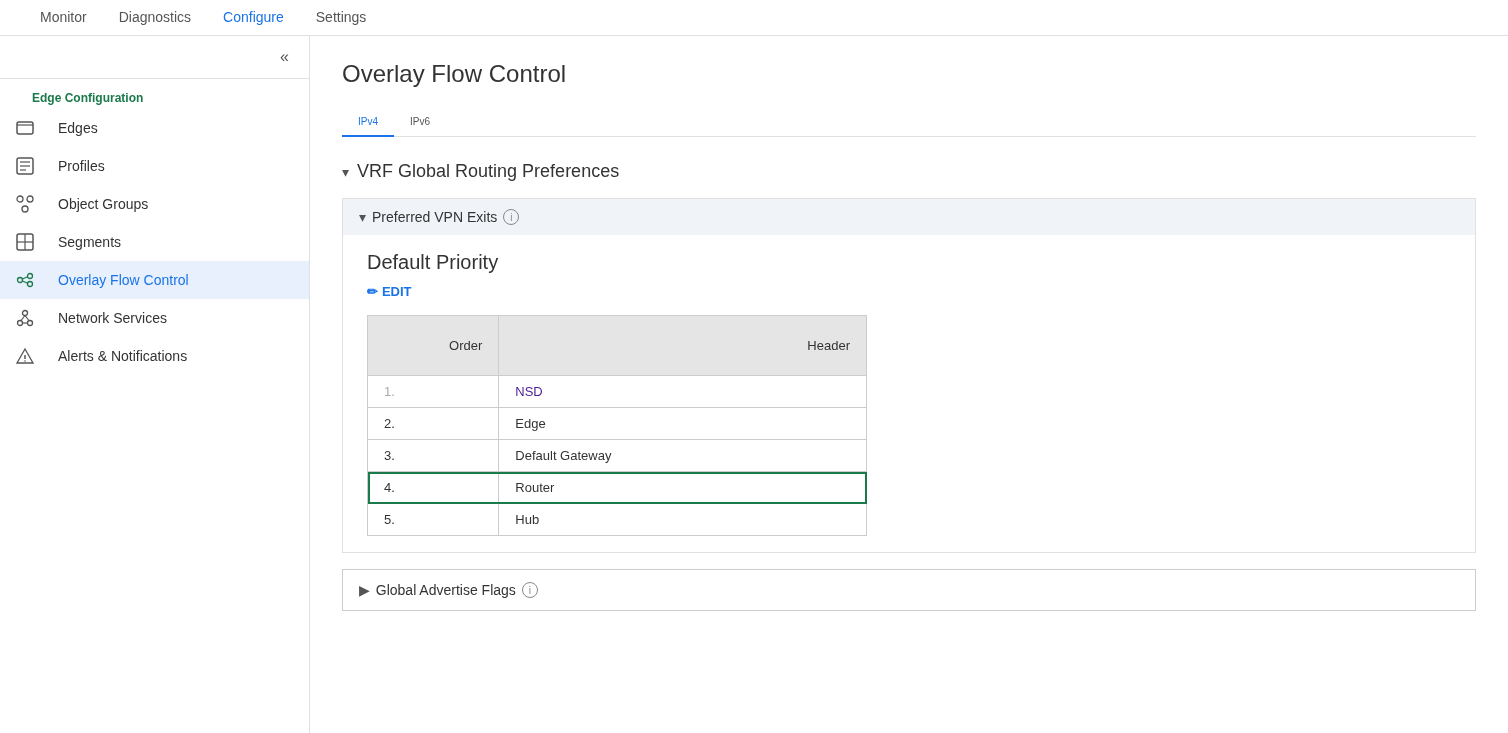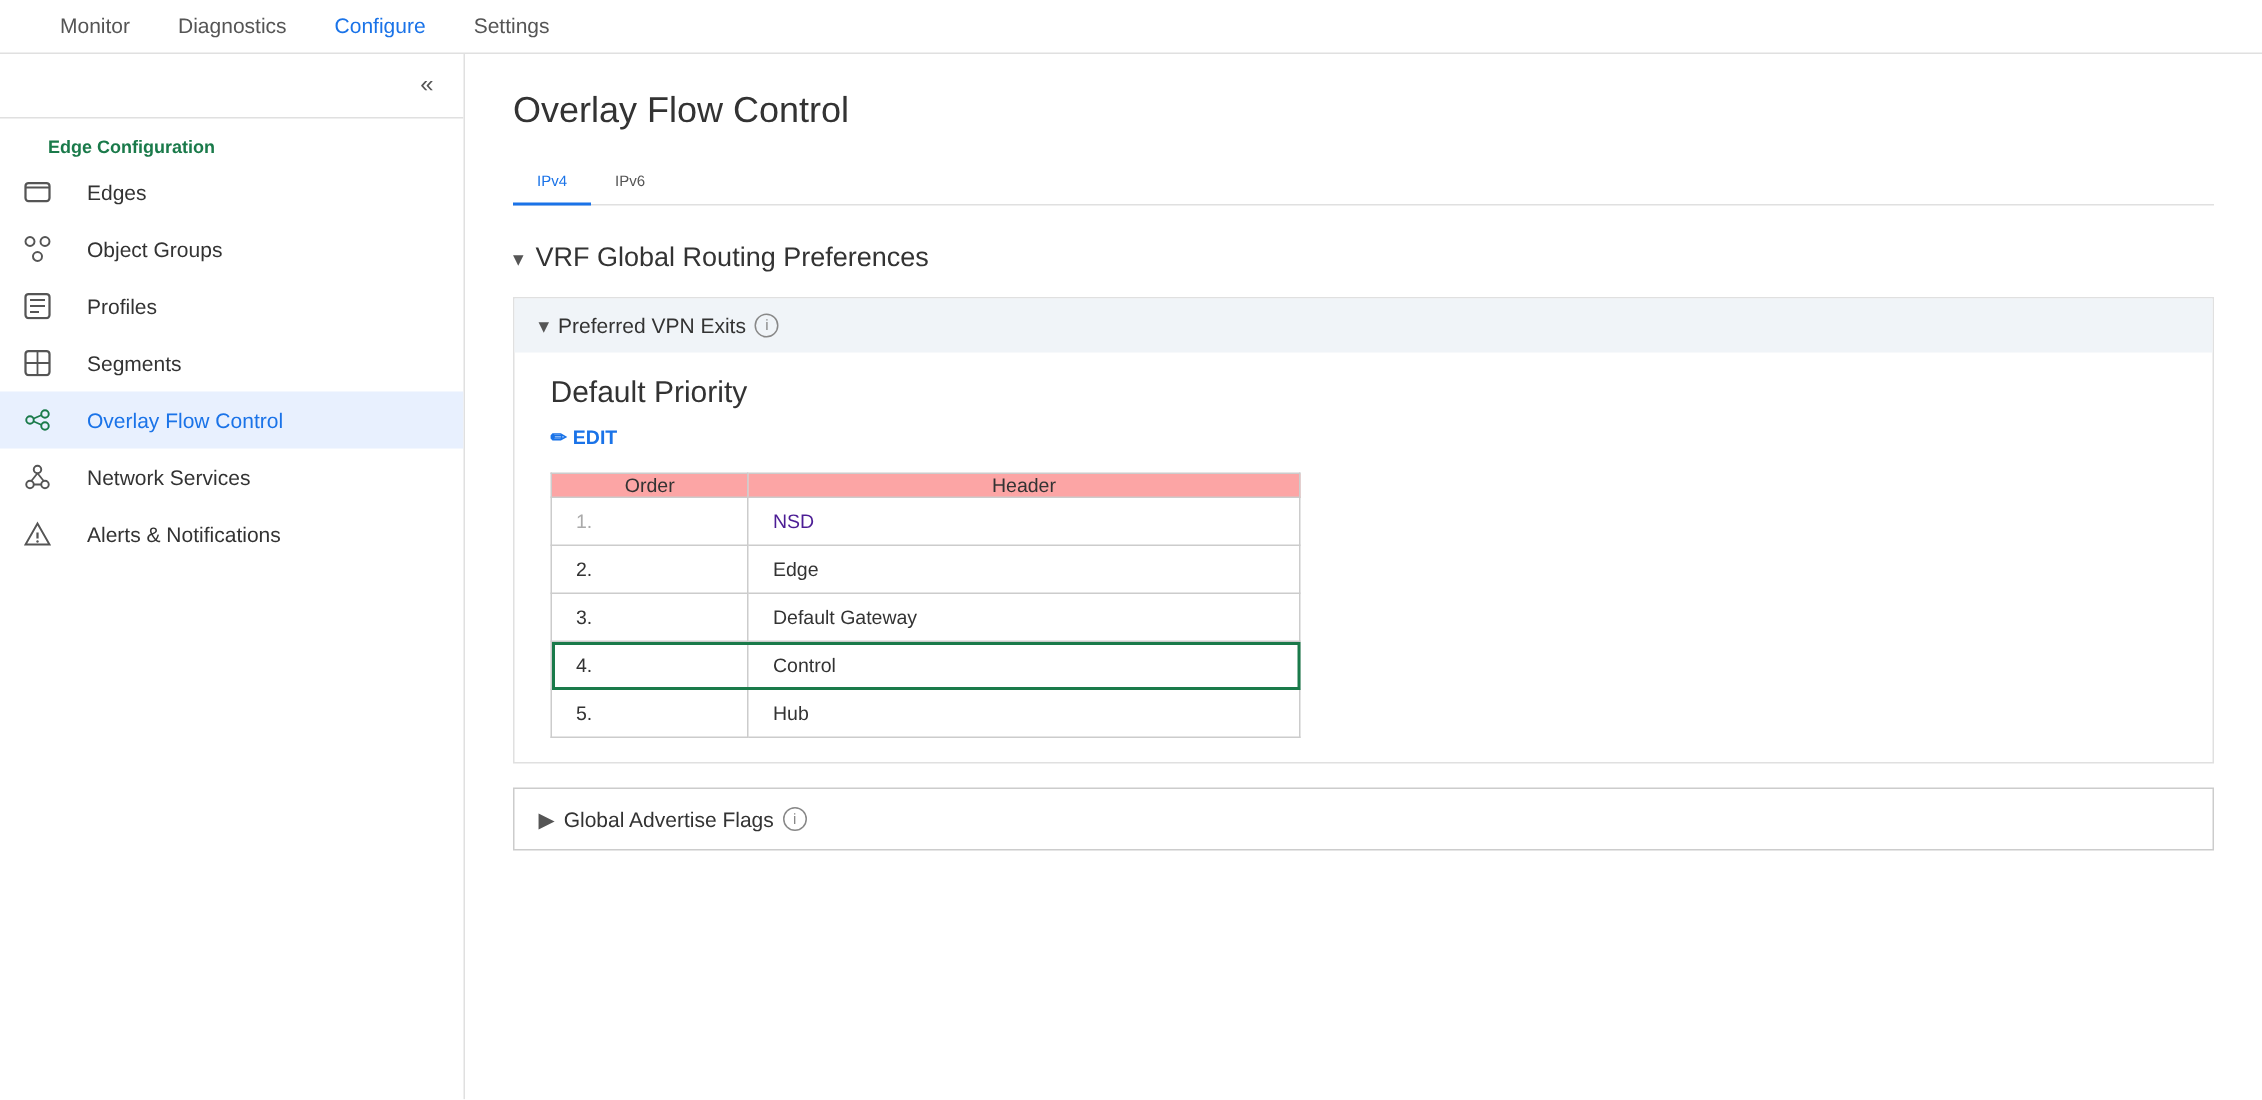--- a/index.html
+++ b/index.html
@@ -44,21 +44,21 @@
 
     .subsection-body { padding: 16px 24px; }
 
     .default-priority-label { font-size: 20px; font-weight: 500; color: #333; margin-bottom: 10px; }
 
     .edit-btn { display: flex; align-items: center; gap: 4px; background: none; border: none; color: #1a73e8; font-size: 13px; cursor: pointer; padding: 0; margin-bottom: 16px; font-weight: 600; }
     .edit-icon { font-size: 13px; }
 
     
     .priority-table { width: 500px; border: 1px solid #ccc; border-collapse: collapse; }
-    .priority-table th { background: #fca5a5; border: 1px solid #ccc; padding: 0 16px; text-align: center; font-size: 13px; font-weight: 500; color: #333; }
+    .priority-table th { background: #e5e5e5; border: 1px solid #ccc; padding: 22px 16px; text-align: right; font-size: 13px; font-weight: 500; color: #333; }
     .priority-table td { border: 1px solid #ccc; padding: 8px 16px; font-size: 13px; color: #333; }
     .priority-table tr:first-child td { color: #aaa; }
     .priority-table .row-highlighted { outline: 2px solid #1a7a4a; outline-offset: -2px; }
     .priority-table td.order-col { width: 100px; }
     .priority-table td.header-col { width: 280px; }
 
     
     .global-advertise { border: 1px solid #ccc; margin-top: 8px; }
     .global-advertise-header { padding: 12px 16px; display: flex; align-items: center; gap: 6px; font-size: 14px; font-weight: 500; color: #333; cursor: pointer; }
     .global-advertise-header .chevron-right { color: #555; }
@@ -91,38 +91,38 @@
           <rect x="1" y="3" width="16" height="12" rx="2" stroke="#555" stroke-width="1.5" fill="none"></rect>
           <line x1="1" y1="6" x2="17" y2="6" stroke="#555" stroke-width="1.2"></line>
         </svg>
       </span>
       <span class="item-label">Edges</span>
     </div>
 
     <div class="sidebar-item">
       <span class="item-icon">
         <svg width="18" height="18" viewBox="0 0 18 18" fill="none">
-          <circle cx="4" cy="4" r="3" stroke="#555" stroke-width="1.3" fill="none"></circle>
-          <circle cx="14" cy="4" r="3" stroke="#555" stroke-width="1.3" fill="none"></circle>
-          <circle cx="9" cy="14" r="3" stroke="#555" stroke-width="1.3" fill="none"></circle>
-        </svg>
-      </span>
-      <span class="item-label">Object Groups</span>
-    </div>
-
-    <div class="sidebar-item">
-      <span class="item-icon">
-        <svg width="18" height="18" viewBox="0 0 18 18" fill="none">
           <rect x="1" y="1" width="16" height="16" rx="2" stroke="#555" stroke-width="1.5" fill="none"></rect>
           <line x1="4" y1="5" x2="14" y2="5" stroke="#555" stroke-width="1.2"></line>
           <line x1="4" y1="9" x2="14" y2="9" stroke="#555" stroke-width="1.2"></line>
           <line x1="4" y1="13" x2="10" y2="13" stroke="#555" stroke-width="1.2"></line>
         </svg>
       </span>
       <span class="item-label">Profiles</span>
+    </div>
+
+    <div class="sidebar-item">
+      <span class="item-icon">
+        <svg width="18" height="18" viewBox="0 0 18 18" fill="none">
+          <circle cx="4" cy="4" r="3" stroke="#555" stroke-width="1.3" fill="none"></circle>
+          <circle cx="14" cy="4" r="3" stroke="#555" stroke-width="1.3" fill="none"></circle>
+          <circle cx="9" cy="14" r="3" stroke="#555" stroke-width="1.3" fill="none"></circle>
+        </svg>
+      </span>
+      <span class="item-label">Object Groups</span>
     </div>
 
     <div class="sidebar-item">
       <span class="item-icon">
         <svg width="18" height="18" viewBox="0 0 18 18" fill="none">
           <rect x="1" y="1" width="16" height="16" rx="2" stroke="#555" stroke-width="1.5" fill="none"></rect>
           <line x1="1" y1="9" x2="17" y2="9" stroke="#555" stroke-width="1.2"></line>
           <line x1="9" y1="1" x2="9" y2="17" stroke="#555" stroke-width="1.2"></line>
         </svg>
       </span>
@@ -211,21 +211,21 @@
               <tr>
                 <td class="order-col">2.</td>
                 <td class="header-col">Edge</td>
               </tr>
               <tr>
                 <td class="order-col">3.</td>
                 <td class="header-col">Default Gateway</td>
               </tr>
               <tr class="row-highlighted" style="outline: rgb(26, 122, 74) solid 2px; outline-offset: -2px;">
                 <td class="order-col">4.</td>
-                <td class="header-col">Control</td>
+                <td class="header-col">Router</td>
               </tr>
               <tr>
                 <td class="order-col">5.</td>
                 <td class="header-col">Hub</td>
               </tr>
             </tbody>
         </table>
       </div>
     </div>
 

